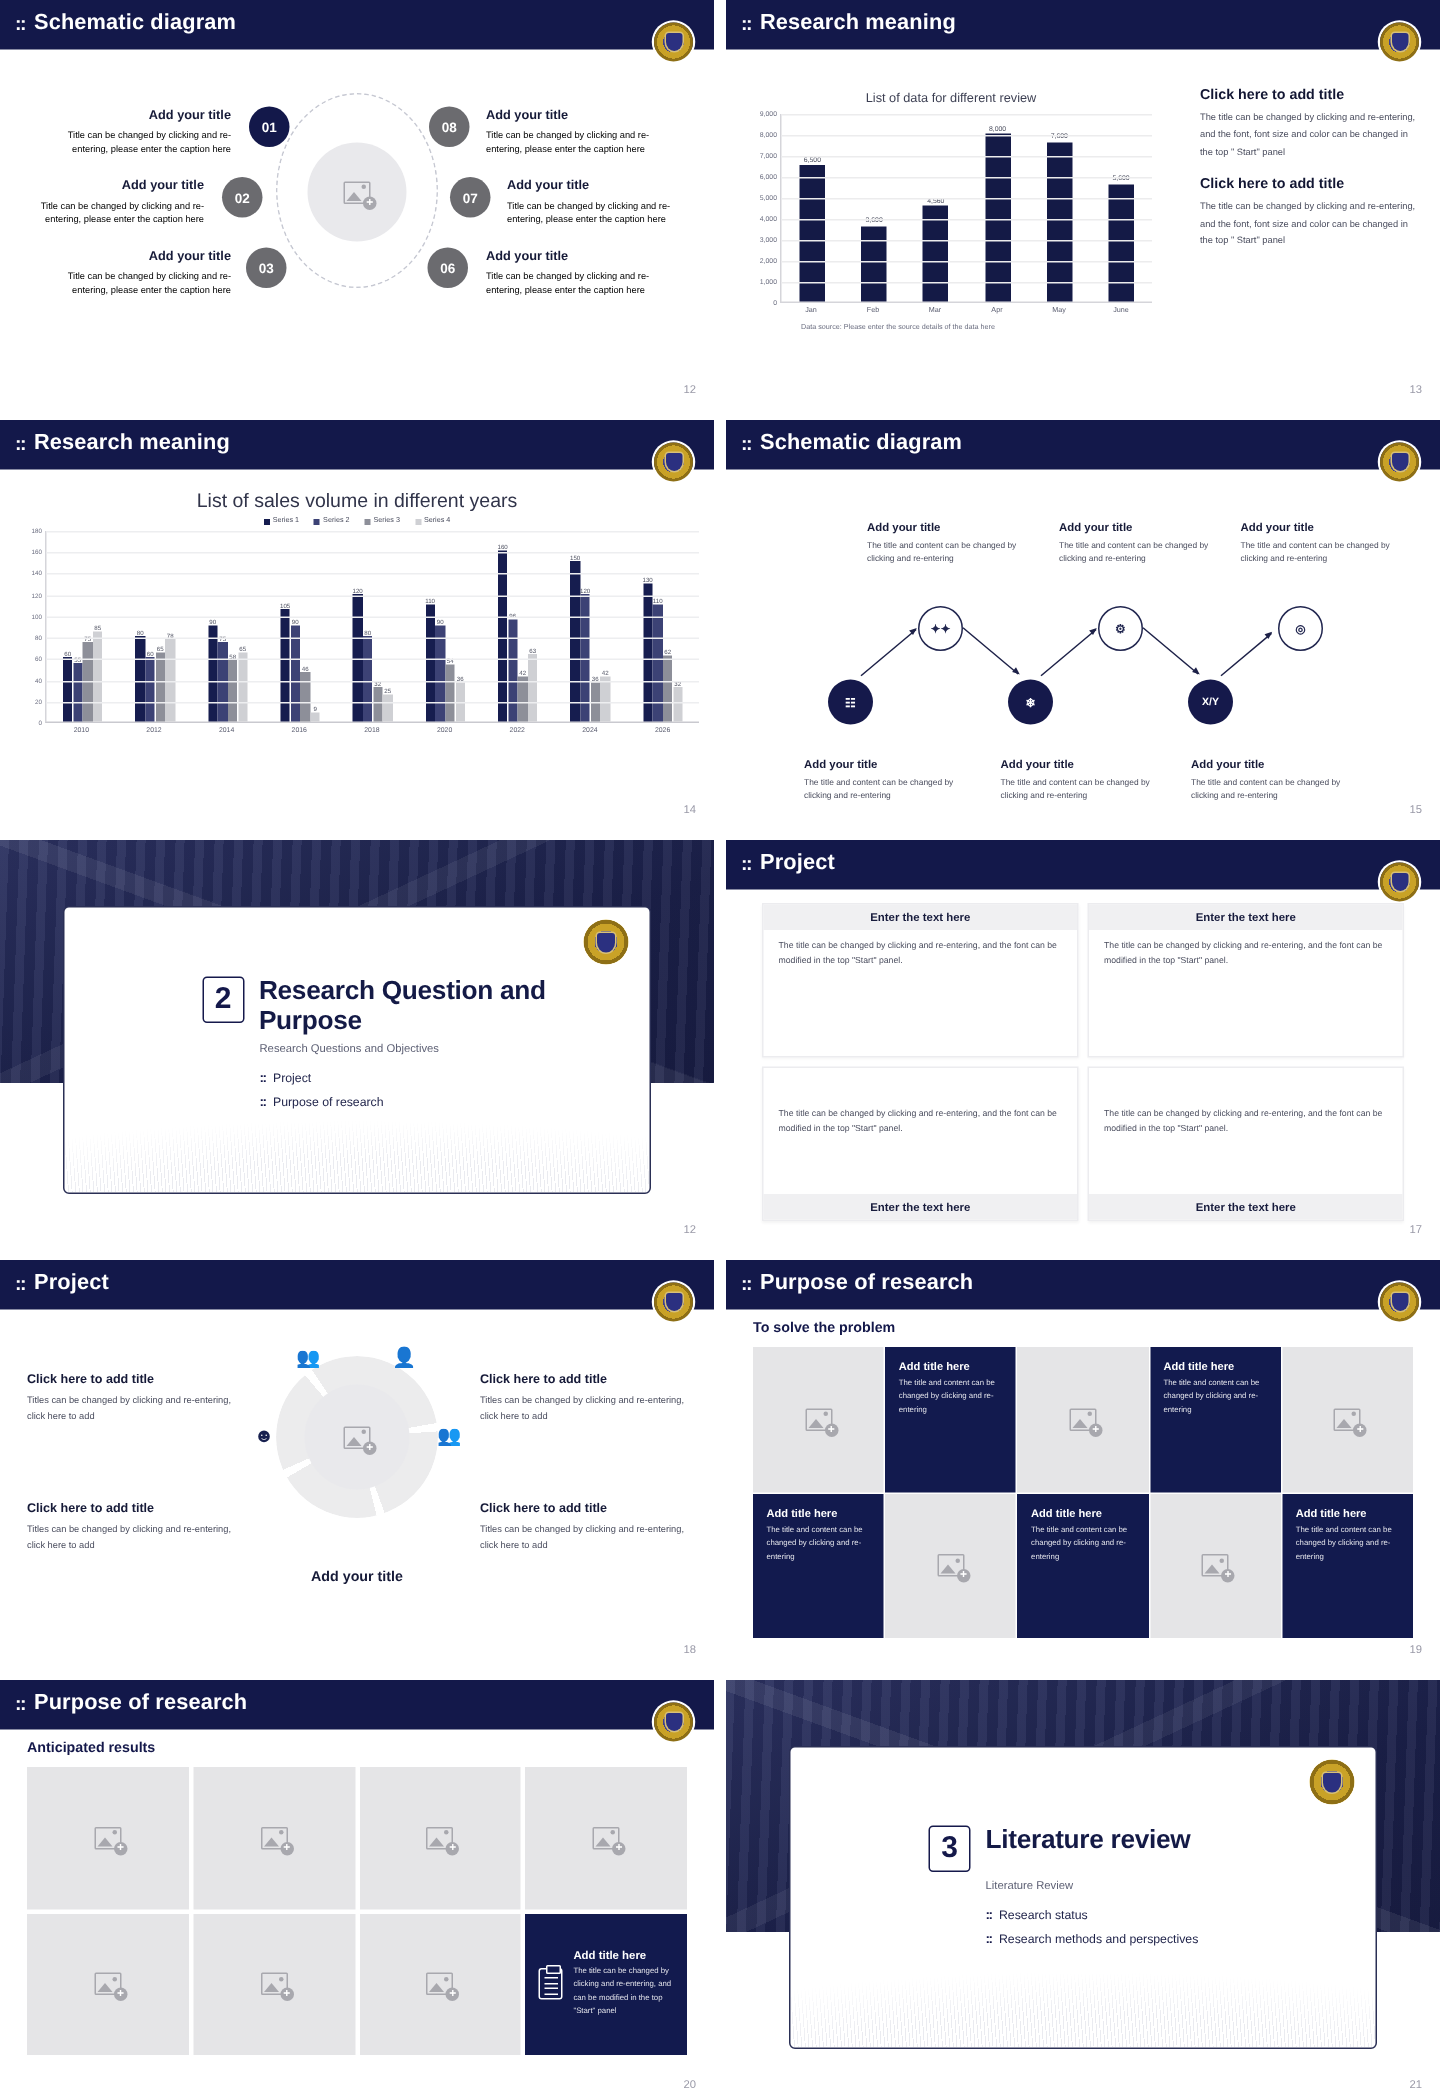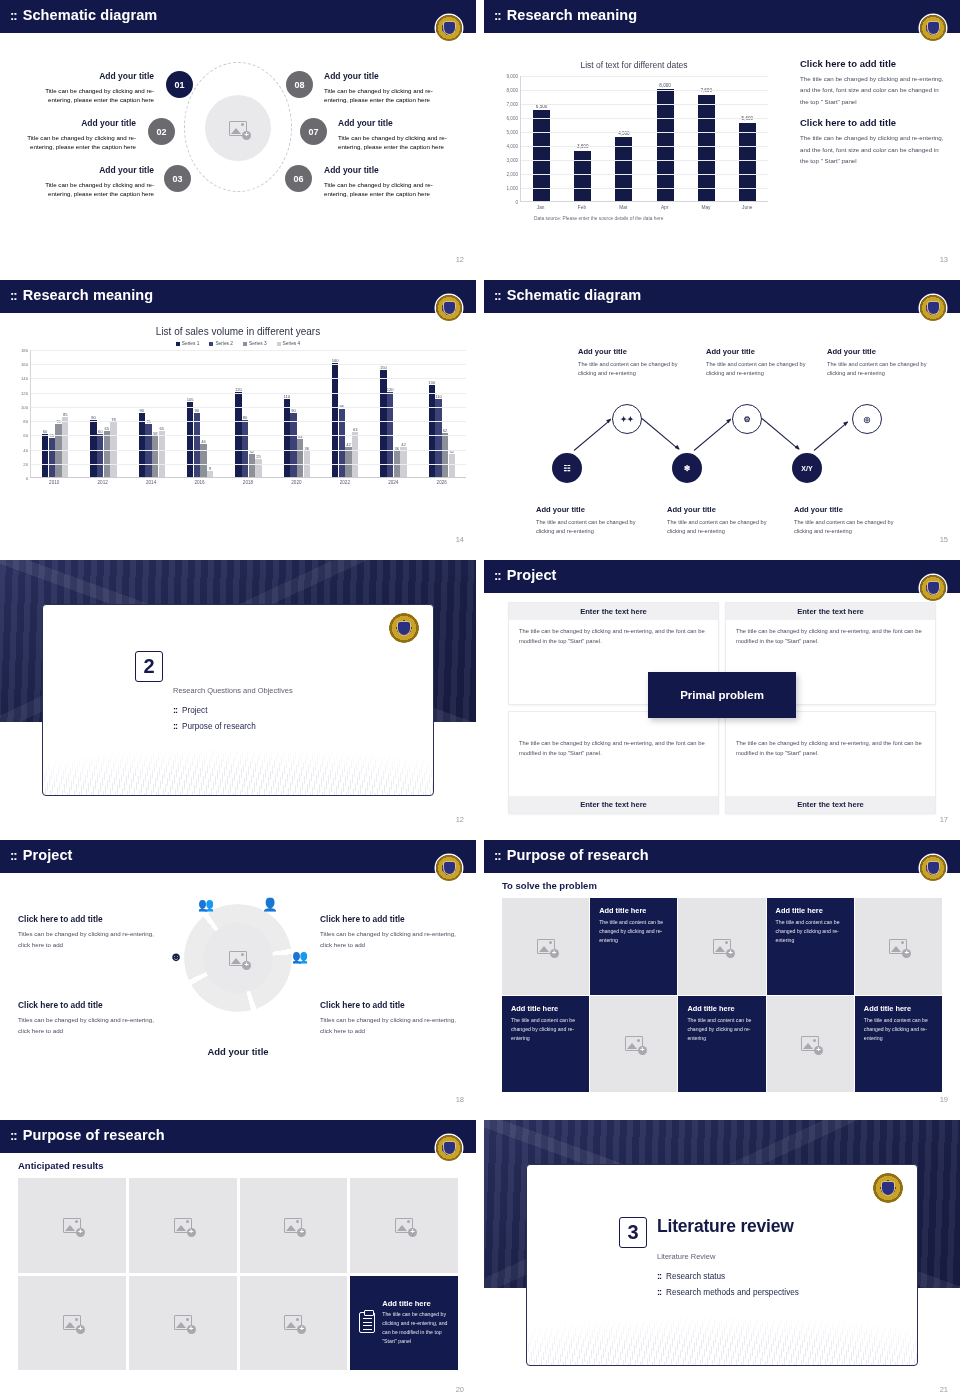--- a/index.html
+++ b/index.html
@@ -116,21 +116,21 @@
   .xlabs2 { display:flex; justify-content:space-around; margin-left:26px; margin-right:6px;
             margin-top:3px; }
   .xlabs2 span { width:17px; text-align:center; font-size:4.8px; color:#5a5d70; }
   .src2 { margin-left:40px; margin-top:6px; font-size:4.8px; color:#6b6e80; }
   .s2-right { position:absolute; right:14px; top:58px; width:146px; }
   .s2-right h4 { font-size:9.5px; font-weight:bold; color:#121633; margin-bottom:4px; }
   .s2-right p { font-size:6.2px; line-height:1.85; color:#4a4d5e; margin-bottom:10px; }
 
   
   .s3-box { position:absolute; left:6px; top:42px; right:6px; bottom:14px; }
-  .s3-title { text-align:center; font-size:10px; color:#31344a; margin-top:4px; }
+  .s3-title { text-align:center; font-size:13px; color:#31344a; margin-top:4px; }
   .s3-legend { display:flex; justify-content:center; gap:10px; margin-top:4px; margin-bottom:4px; }
   .s3-legend span { font-size:4.8px; color:#4a4d5e; display:flex; align-items:center; gap:2px; }
   .s3-legend i { width:4px; height:4px; display:inline-block; }
   .chart3 { position:relative; height:128px; margin-left:24px; margin-right:4px;
             border-left:1px solid #d5d5da; border-bottom:1px solid #c9c9cf; }
   .chart3 .gl { position:absolute; left:0; right:0; height:1px; background:#edeef0; }
   .chart3 .yl { position:absolute; right:calc(100% + 3px); font-size:4.2px; color:#6b6e80;
                 transform:translateY(-50%); }
   .grp3 { position:absolute; inset:0; display:flex; align-items:flex-end;
           justify-content:space-around; }
@@ -349,21 +349,21 @@
     <div class="hdr">
       <span class="bullet">::</span>
       <span class="ttl">Research meaning</span>
     </div>
     <div class="hdr-rule"></div>
     <div class="logo">
         <span class="crest"></span>
       </div>
 
     <div class="s2-chartbox">
-      <div class="s2-title">List of text for different dates</div>
+      <div class="s2-title">List of data for different review</div>
       <div class="chart2" id="chart2">
         <div class="bars2" id="bars2">
             <div class="bcol">
               <div class="vlab" style="bottom: 92.5px;">6,500</div>
               <div class="bar" style="height: 91px; background: rgb(20, 26, 70);"></div>
             </div>
             <div class="bcol">
               <div class="vlab" style="bottom: 51.9px;">3,600</div>
               <div class="bar" style="height: 50.4px; background: rgb(20, 26, 70);"></div>
             </div>
@@ -678,20 +678,21 @@
     <div class="div-photo"></div>
     <div class="div-roof"></div>
     <div class="div-card">
       <div class="div-wave"></div>
       <div class="div-logo">
           <span class="crest"></span>
         </div>
       <div class="div-inner">
         <div class="div-row">
           <div class="div-num">2</div>
+          <div class="div-h1">Research Question and Purpose</div>
         </div>
         <div class="div-sub">Research Questions and Objectives</div>
         <div class="div-bul">
           <div>
               <span class="dotdot">::</span>
               <span>Project</span>
             </div>
           <div>
               <span class="dotdot">::</span>
               <span>Purpose of research</span>
@@ -723,21 +724,20 @@
       </div>
       <div class="pqcell">
         <div class="pqbody" style="padding-top:26px;">The title can be changed by clicking and re-entering, and the font can be modified in the top "Start" panel.</div>
         <div style="margin-top:auto;" class="pqhead">Enter the text here</div>
       </div>
       <div class="pqcell">
         <div class="pqbody" style="padding-top:26px;">The title can be changed by clicking and re-entering, and the font can be modified in the top "Start" panel.</div>
         <div style="margin-top:auto;" class="pqhead">Enter the text here</div>
       </div>
     </div>
-    <div class="pqcenter">Primal problem</div>
     <div class="pageno">17</div>
   </div>
 
   <div class="slide">
     <div class="hdr">
       <span class="bullet">::</span>
       <span class="ttl">Project</span>
     </div>
     <div class="hdr-rule"></div>
     <div class="logo">

